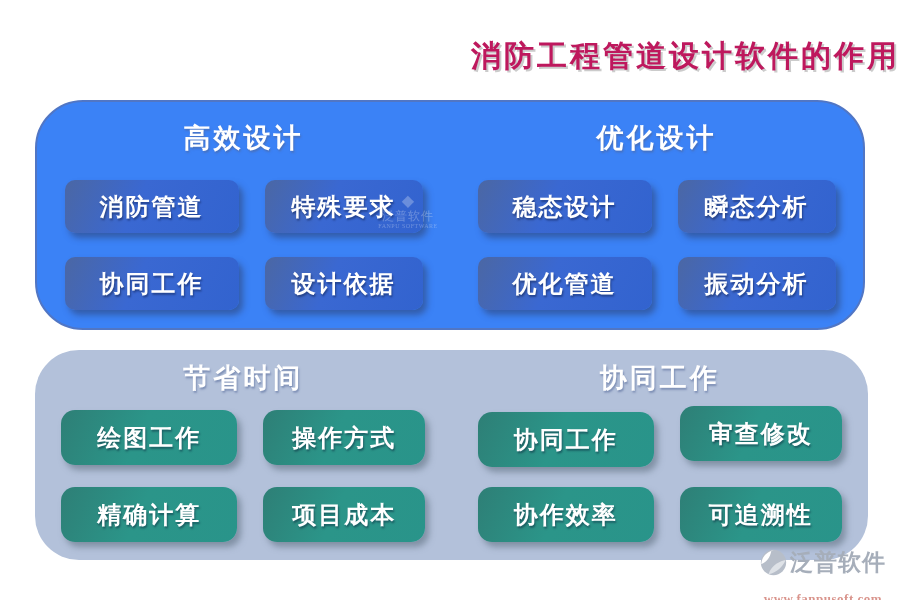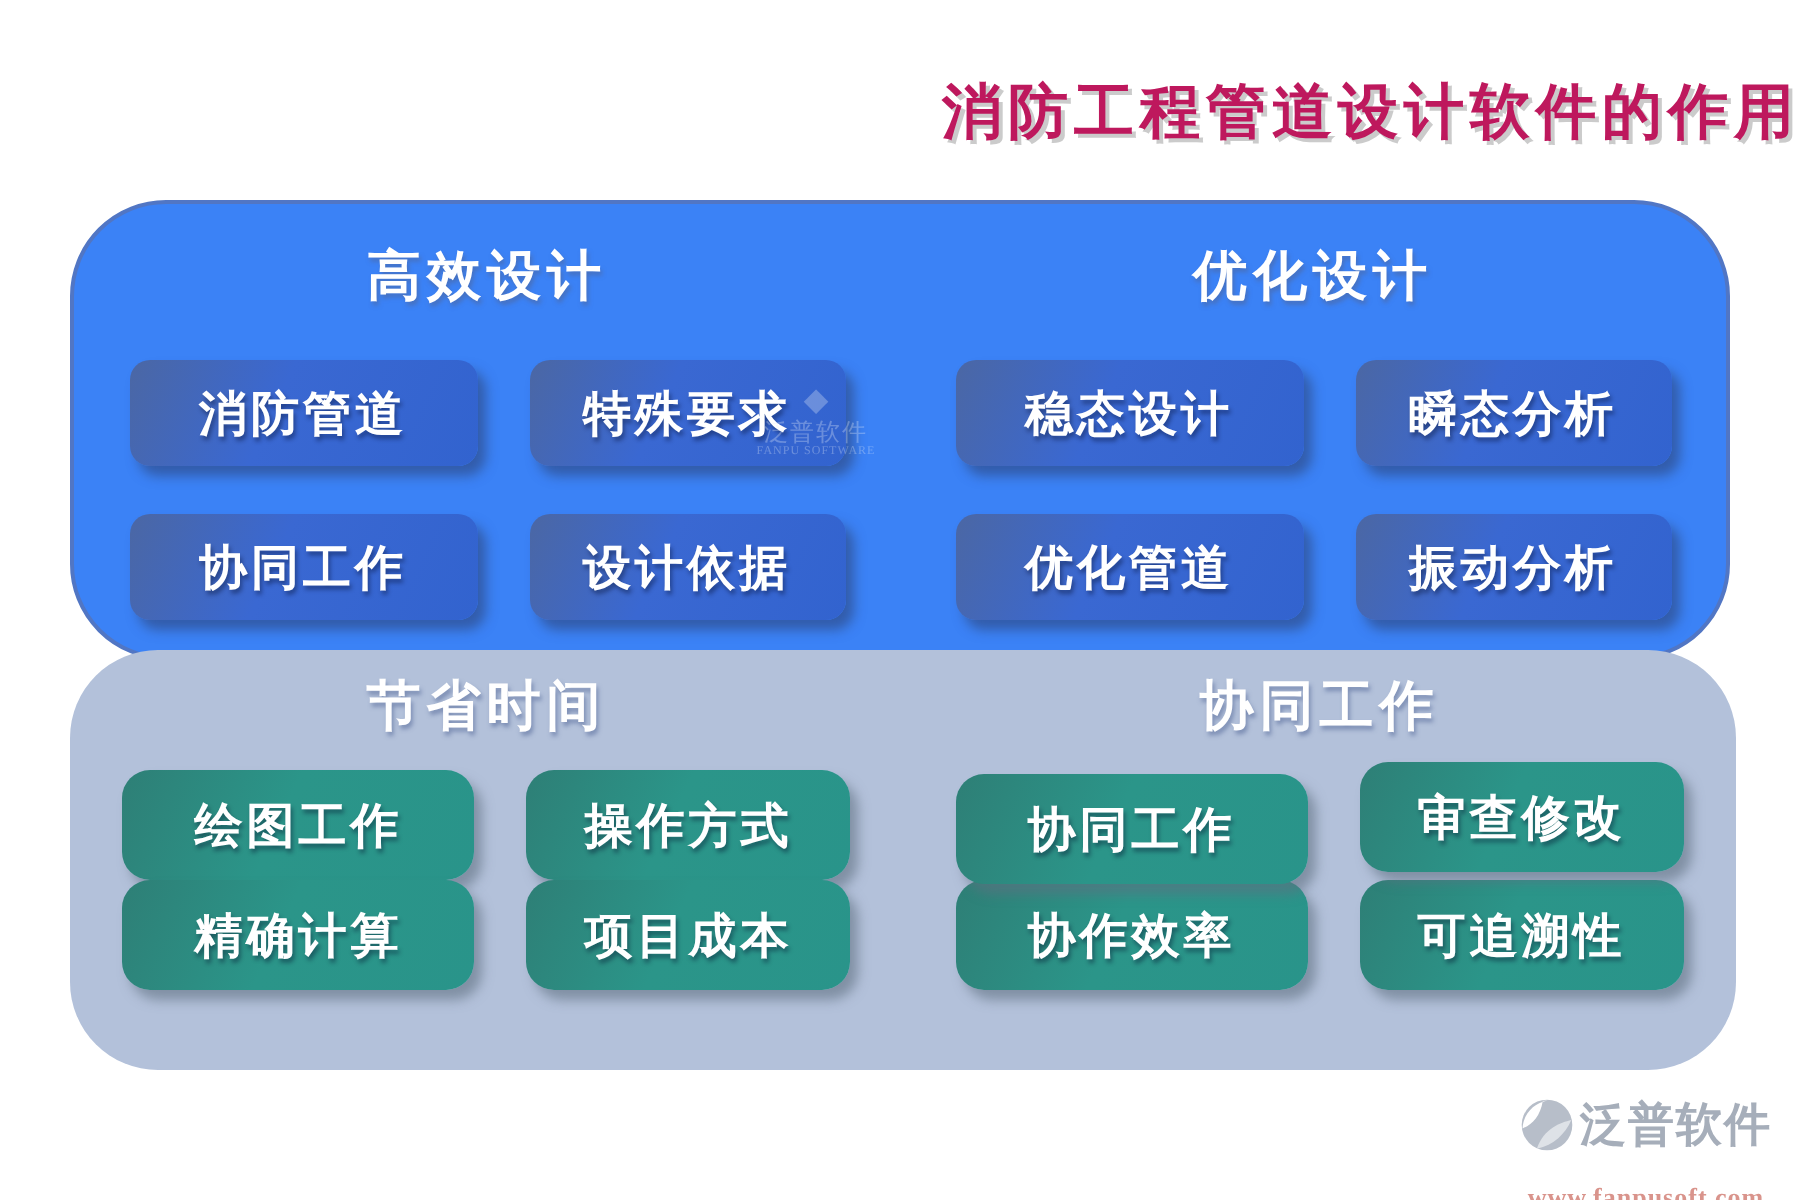--- a/index.html
+++ b/index.html
@@ -20,42 +20,42 @@
   }
 
   .panel { position:absolute; left:35px; display:flex; }
   .panel-blue {
     top:100px; width:830px; height:230px;
     background:#3b82f6;
     border:2px solid #5176C4;
     border-radius:48px;
   }
   .panel-green {
-    top:325px; width:833px; height:210px;
+    top:350px; width:833px; height:210px;
     background:#B3C1DA;
     border-radius:44px;
   }
 
   .section { flex:1; display:flex; flex-direction:column; align-items:center; }
 
   .section-header {
     color:#fff; font-size:27px; font-weight:bold;
     letter-spacing:3px; line-height:36px;
     text-shadow:1px 2px 2px rgba(80,100,150,0.55);
   }
   .panel-blue  .section-header { margin-top:18px; }
   .panel-green .section-header { margin-top:10px; }
 
   .grid {
     display:grid;
     grid-template-columns:repeat(2,auto);
     column-gap:26px;
   }
   .panel-blue  .grid { margin-top:24px; row-gap:24px; }
-  .panel-green .grid { margin-top:14px; }
+  .panel-green .grid { margin-top:14px; row-gap:22px; }
 
   .chip {
     display:flex; align-items:center; justify-content:center;
     color:#fff; font-size:24px; font-weight:bold; letter-spacing:2px;
     text-shadow:1px 2px 2px rgba(0,10,40,0.40);
     white-space:nowrap;
   }
   .chip-blue {
     width:174px; height:53px; border-radius:10px;
     background:linear-gradient(115deg,#4b67a4 0%,#3a68d2 42%,#3263cf 100%);

